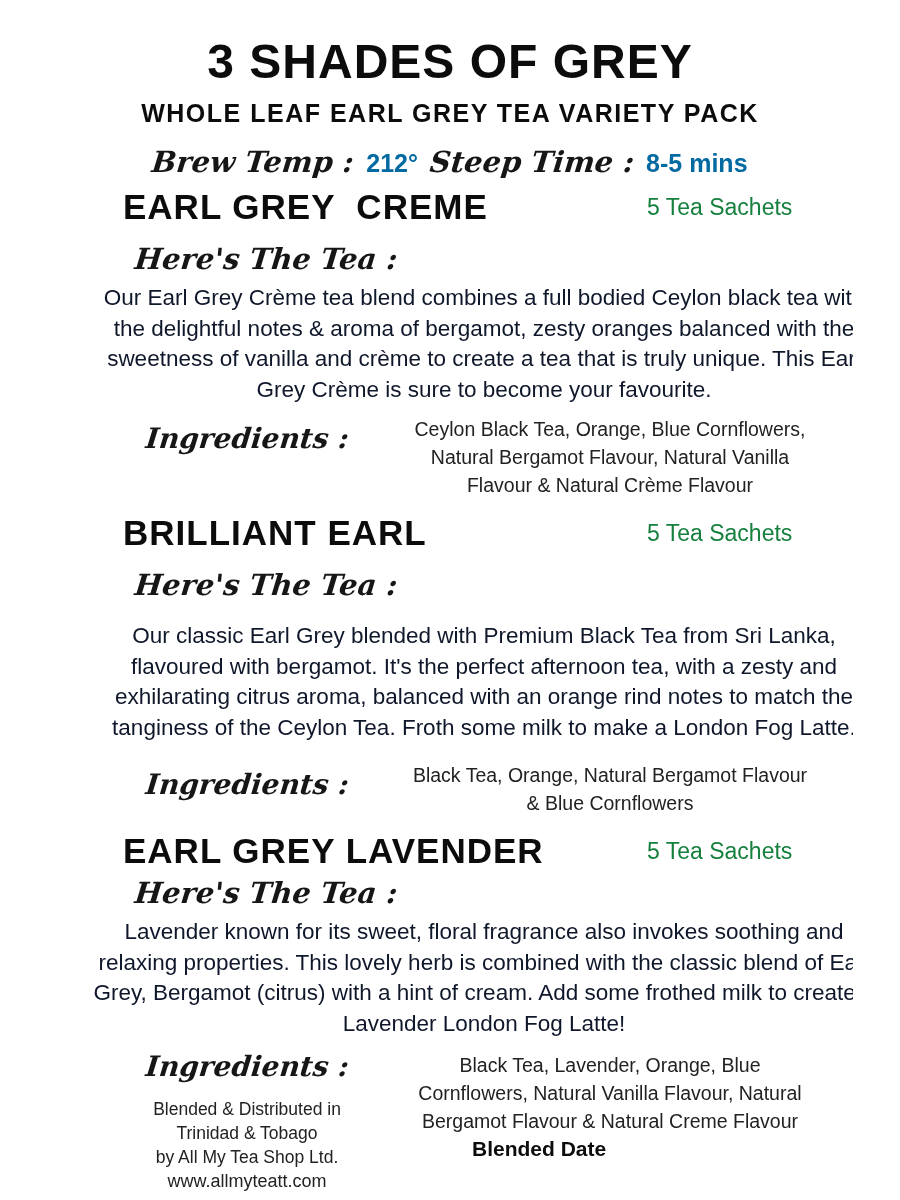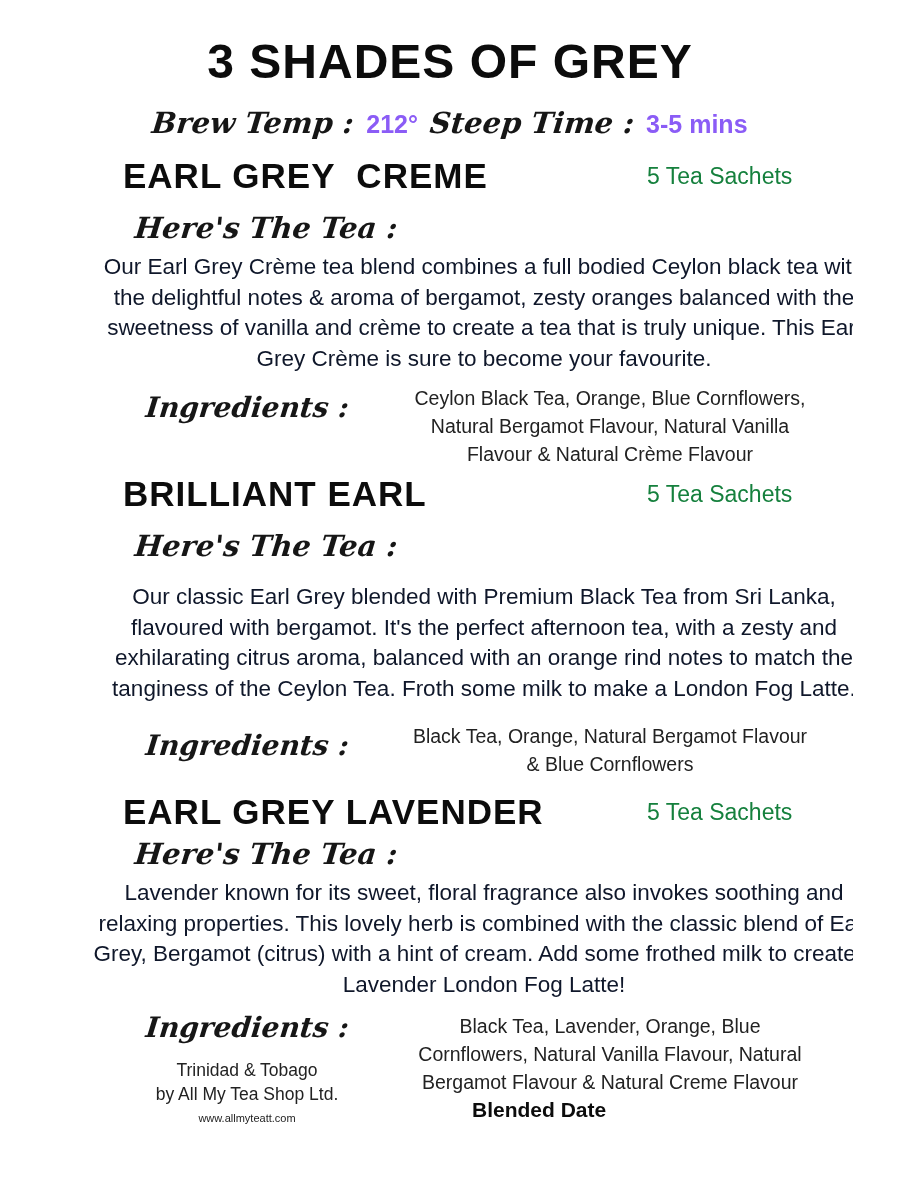--- a/index.html
+++ b/index.html
@@ -46,24 +46,24 @@
   
   .script {
     font-family: "DejaVu Serif", serif;
     font-style: italic;
     font-weight: 700;
     transform: skewX(-6deg);
     display: inline-block;
     color: #161616;
   }
   .brew .script { font-size: 29px; }
-  .bval { font-weight: 800; font-size: 25px; color: #8b5cf6; }
-
-  
-  .head-row { position: relative; margin-top: 10px; height: 44px; }
+  .bval { font-weight: 800; font-size: 25px; color: #0369a1; }
+
+  
+  .head-row { position: relative; margin-top: 2px; height: 44px; }
   .tea-name {
     display: inline-block;
     padding-left: 36px;
     font-size: 35px;
     font-weight: 800;
     letter-spacing: 1px;
     line-height: 44px;
     white-space: pre-wrap;
     color: #0c0c0c;
   }
@@ -106,62 +106,63 @@
     max-width: 480px;
     margin: 0 auto;
     text-align: center;
     font-size: 19.5px;
     line-height: 28px;
     color: #222;
     padding-top: 2px;
   }
 
   
-  .sec-2 .head-row { margin-top: 4px; }
+  .sec-2 .head-row { margin-top: 12px; }
   .sec-2 .desc { margin-top: 18px; }
   .sec-2 .ing-row { margin-top: 16px; }
   .sec-3 .head-row { margin-top: 12px; }
   .sec-3 .heres { margin-top: 2px; }
   .sec-3 .ing-row { margin-top: 10px; }
 
   
   .left-col {
     width: 320px;
     flex: 0 0 320px;
     text-align: center;
   }
   .dist {
     margin-top: 12px;
     font-size: 17.5px;
     line-height: 24px;
     color: #222;
   }
-  .dist .url { font-size: 11px; }
+  .dist .url { font-size: 18px; }
   .right-col { flex: 1 1 auto; }
   .expiry {
     margin-top: 2px;
     text-align: left;
     padding-left: 65px;
     font-size: 21px;
     font-weight: 800;
     color: #0c0c0c;
   }
 </style>
 </head>
 <body>
 
 <div class="page">
 
   <header class="hdr">
     <h1 class="title">3 SHADES OF GREY</h1>
+    <div class="subtitle">WHOLE LEAF EARL GREY TEA VARIETY PACK</div>
     <div class="brew">
       <span class="script">Brew Temp :</span>
       <span class="bval">212°</span>
       <span class="script">Steep Time :</span>
-      <span class="bval">3-5 mins</span>
+      <span class="bval">8-5 mins</span>
     </div>
   </header>
 
   <section class="tea sec-1">
     <div class="head-row">
       <h2 class="tea-name">EARL GREY  CREME</h2>
       <span class="sachets">5 Tea Sachets</span>
     </div>
     <div class="heres script">Here's The Tea :</div>
     <p class="desc">Our Earl Grey Crème tea blend combines a full bodied Ceylon black tea with the delightful notes &amp; aroma of bergamot, zesty oranges balanced with the sweetness of vanilla and crème to create a tea that is truly unique. This Earl Grey Crème is sure to become your favourite.</p>
@@ -193,20 +194,21 @@
       <h2 class="tea-name">EARL GREY LAVENDER</h2>
       <span class="sachets">5 Tea Sachets</span>
     </div>
     <div class="heres script">Here's The Tea :</div>
     <p class="desc">Lavender known for its sweet, floral fragrance also invokes soothing and relaxing properties. This lovely herb is combined with the classic blend of Earl Grey, Bergamot (citrus) with a hint of cream. Add some frothed milk to create a Lavender London Fog Latte!</p>
 
     <div class="ing-row">
       <div class="left-col">
         <span class="script" style="font-size:28px; line-height:36px;">Ingredients :</span>
         <div class="dist">
+          <div>Blended &amp; Distributed in</div>
           <div>Trinidad &amp; Tobago</div>
           <div>by All My Tea Shop Ltd.</div>
           <div class="url">www.allmyteatt.com</div>
         </div>
       </div>
       <div class="right-col">
         <div class="ing-text">Black Tea, Lavender, Orange, Blue Cornflowers, Natural Vanilla Flavour, Natural Bergamot Flavour &amp; Natural Creme Flavour</div>
         <div class="expiry">Blended Date</div>
       </div>
     </div>

